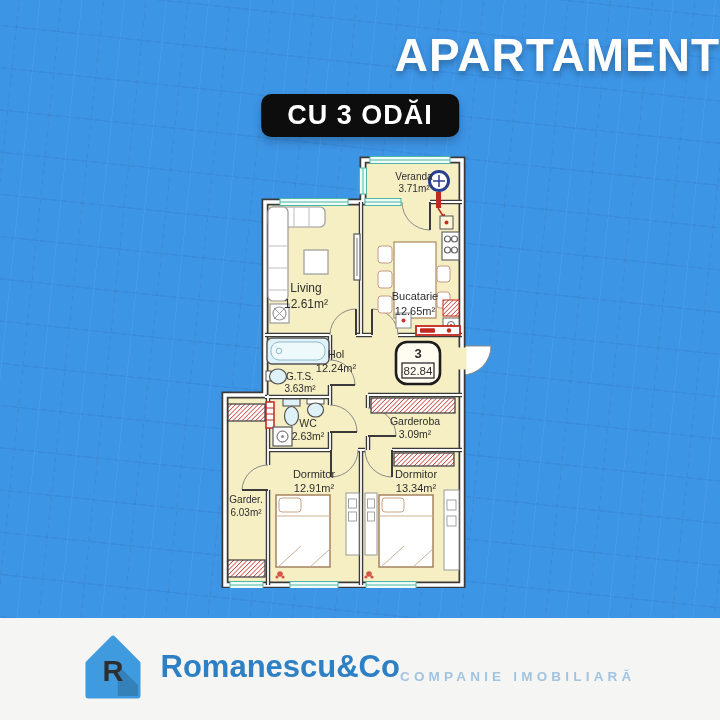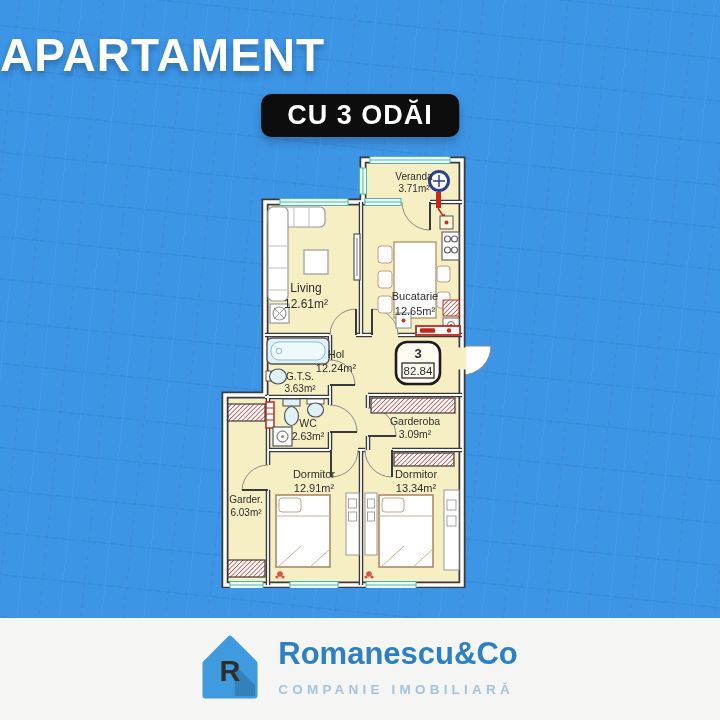--- a/index.html
+++ b/index.html
@@ -10,37 +10,37 @@
   }
   .bg-grid{
     position:absolute;inset:-60px;
     background-image:
       repeating-linear-gradient(96deg, rgba(10,50,100,0.08) 0 1.5px, transparent 1.5px 42px),
       repeating-linear-gradient(6deg, rgba(10,50,100,0.08) 0 1.5px, transparent 1.5px 42px),
       repeating-linear-gradient(96deg, rgba(255,255,255,0.05) 0 1px, transparent 1px 21px);
   }
   .title{
     position:absolute;top:28px;left:0;width:100%;margin:0;
-    text-align:left;color:#ffffff;font-size:46px;font-weight:bold;
+    text-align:right;color:#ffffff;font-size:46px;font-weight:bold;
     letter-spacing:1px;text-shadow:0 4px 6px rgba(0,0,0,0.28);
   }
   .badge{
     position:absolute;top:94px;left:50%;transform:translateX(-50%);
     background:#0d0d0d;color:#ffffff;font-size:27px;font-weight:bold;
     letter-spacing:1px;padding:6px 26px;border-radius:10px;
     box-shadow:0 5px 10px rgba(0,0,0,0.22);
   }
   .plan{position:absolute;left:218px;top:150px;width:280px;height:438px;}
   .plan svg{display:block;}
   .footer{
     position:absolute;left:0;right:0;bottom:0;height:102px;background:#f5f5f4;
     display:flex;align-items:center;justify-content:center;
   }
   .logo{display:flex;align-items:center;gap:20px;margin-top:-4px;}
-  .logo-text{display:flex;flex-direction:column;}
+  .logo-text{display:flex;flex-direction:row;align-items:flex-end;}
   .brand{color:#2e80c4;font-size:31px;font-weight:bold;line-height:1.1;}
   .tagline{color:#a2c4e0;font-size:13.5px;font-weight:bold;letter-spacing:4.2px;margin-top:10px;}
   text{font-family:"Liberation Sans",sans-serif;fill:#2e2e2e;}
 </style>
 </head>
 <body>
 
 <div class="stage">
   <div class="bg-grid"></div>
 

